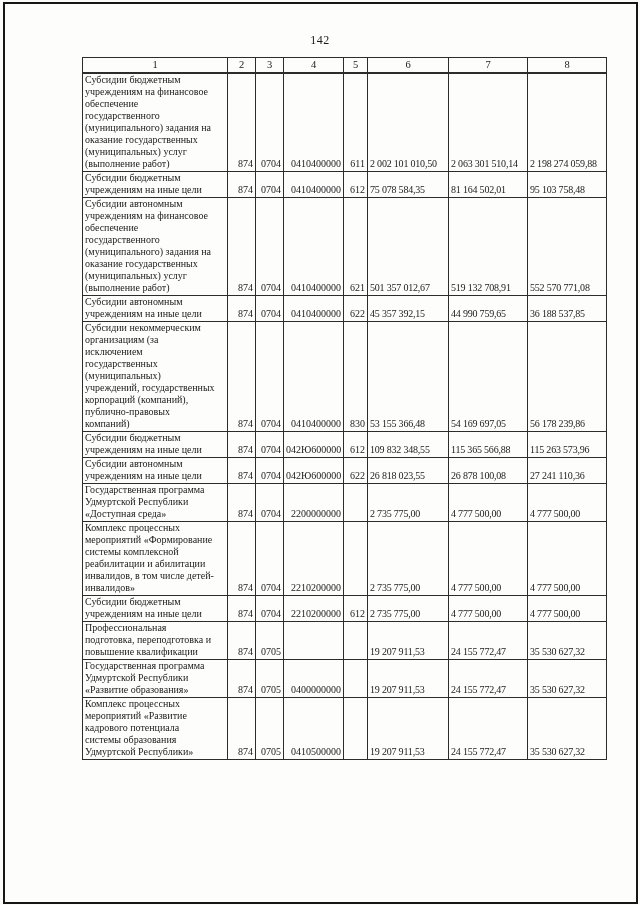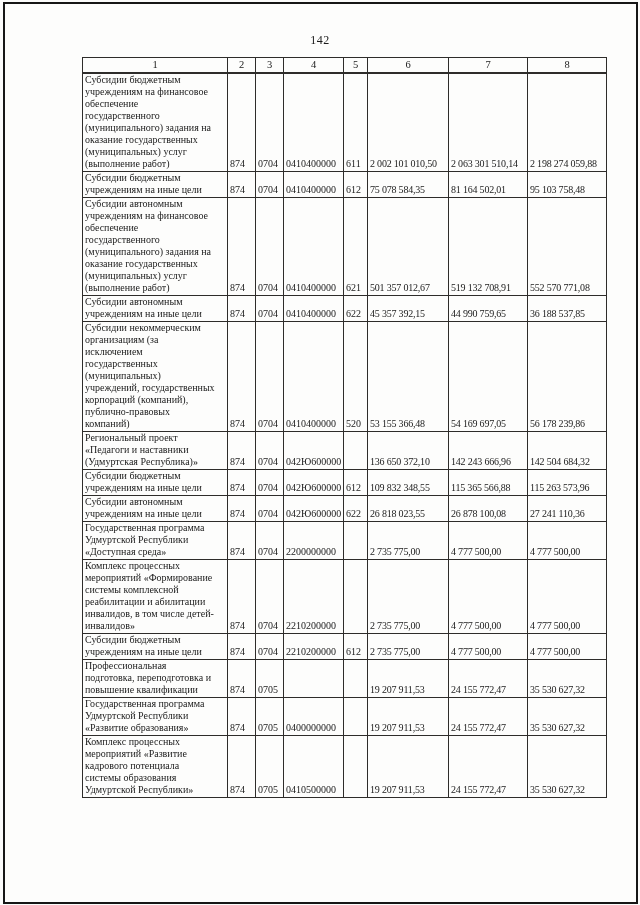--- a/index.html
+++ b/index.html
@@ -33,21 +33,21 @@
   }
   table.budget th{
     text-align:center;
     font-size:10.5px;
     height:13px;
     vertical-align:middle;
     border-bottom-width:2px;
     font-weight:normal;
   }
   td.left{text-align:left;white-space:pre-line;vertical-align:bottom;}
-  td.center{text-align:left;white-space:nowrap;}
+  td.center{text-align:right;white-space:nowrap;}
   td.right{text-align:left;white-space:nowrap;letter-spacing:-0.2px;}
 </style>
 </head>
 <body>
 
 <div class="page-frame"></div>
 
 <div class="page-number">142</div>
 
 <table class="budget">
@@ -136,36 +136,24 @@
 исключением
 государственных
 (муниципальных)
 учреждений, государственных
 корпораций (компаний),
 публично-правовых
 компаний)</td>
         <td class="center">874</td>
         <td class="center">0704</td>
         <td class="center">0410400000</td>
-        <td class="center">520</td>
+        <td class="center">830</td>
         <td class="right">53 155 366,48</td>
         <td class="right">54 169 697,05</td>
         <td class="right">56 178 239,86</td>
-      </tr>
-      <tr>
-        <td class="left">Региональный проект
-«Педагоги и наставники
-(Удмуртская Республика)»</td>
-        <td class="center">874</td>
-        <td class="center">0704</td>
-        <td class="center">042Ю600000</td>
-        <td class="center"></td>
-        <td class="right">136 650 372,10</td>
-        <td class="right">142 243 666,96</td>
-        <td class="right">142 504 684,32</td>
       </tr>
       <tr>
         <td class="left">Субсидии бюджетным
 учреждениям на иные цели</td>
         <td class="center">874</td>
         <td class="center">0704</td>
         <td class="center">042Ю600000</td>
         <td class="center">612</td>
         <td class="right">109 832 348,55</td>
         <td class="right">115 365 566,88</td>

